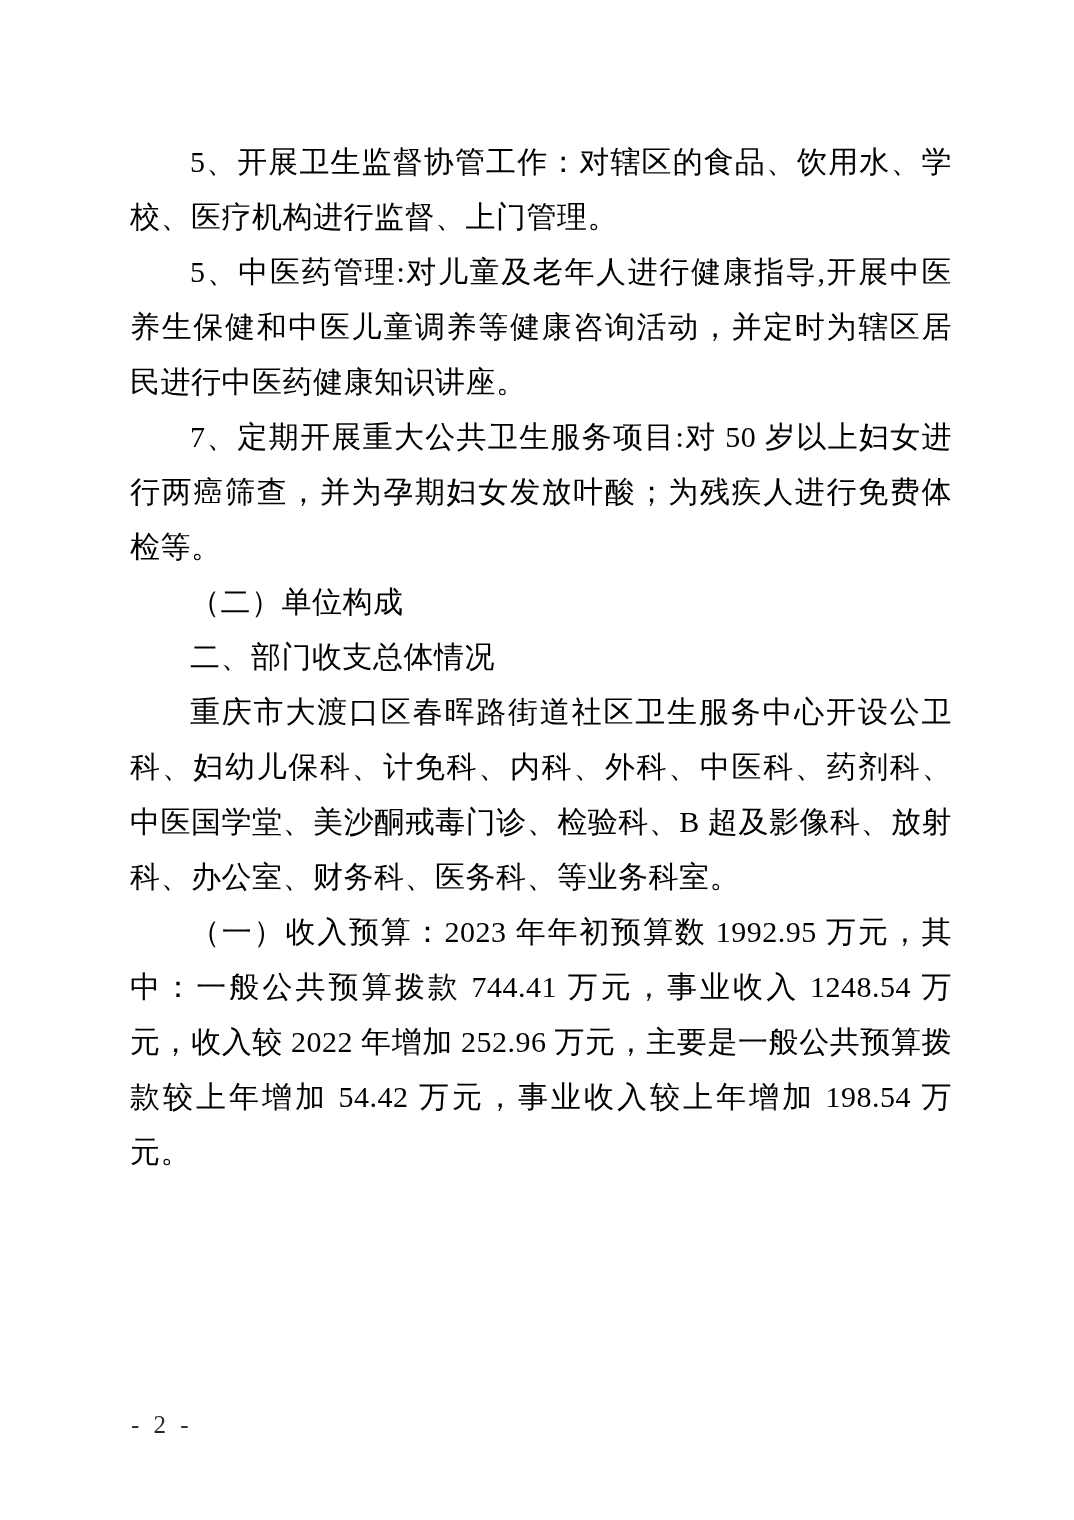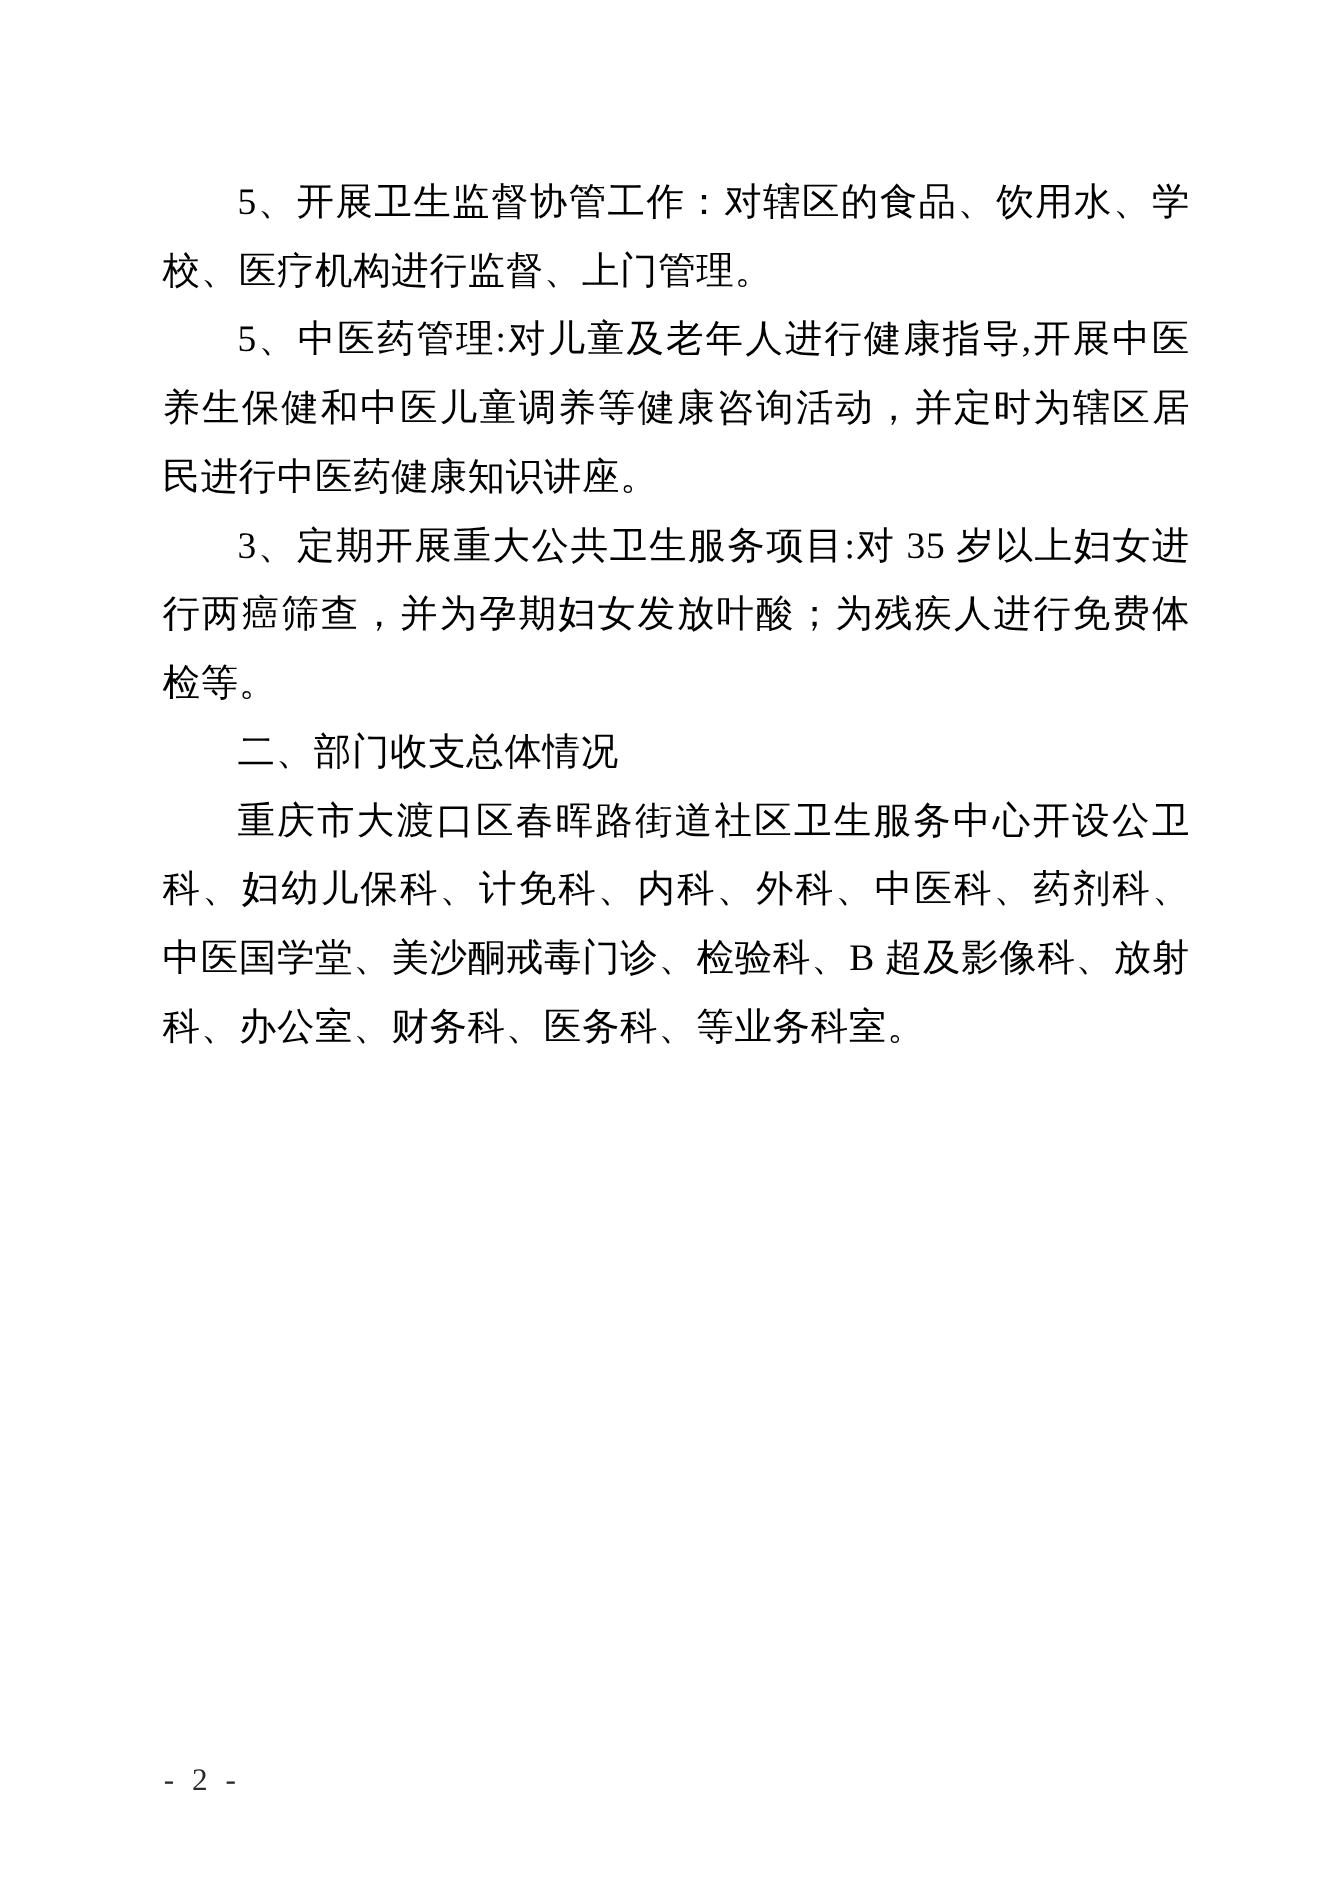--- a/index.html
+++ b/index.html
@@ -43,19 +43,21 @@
       font-family: "Liberation Serif", "DejaVu Serif", serif;
     }
   </style>
 </head>
 <body>
 
 <div class="page">
   <div class="content">
     <p class="para">5、开展卫生监督协管工作：对辖区的食品、饮用水、学校、医疗机构进行监督、上门管理。</p>
     <p class="para">5、中医药管理:对儿童及老年人进行健康指导,开展中医养生保健和中医儿童调养等健康咨询活动，并定时为辖区居民进行中医药健康知识讲座。</p>
-    <p class="para">3、定期开展重大公共卫生服务项目:对 35 岁以上妇女进行两癌筛查，并为孕期妇女发放叶酸；为残疾人进行免费体检等。</p>
+    <p class="para">7、定期开展重大公共卫生服务项目:对 50 岁以上妇女进行两癌筛查，并为孕期妇女发放叶酸；为残疾人进行免费体检等。</p>
+    <p class="para">（二）单位构成</p>
     <p class="para">二、部门收支总体情况</p>
     <p class="para">重庆市大渡口区春晖路街道社区卫生服务中心开设公卫科、妇幼儿保科、计免科、内科、外科、中医科、药剂科、中医国学堂、美沙酮戒毒门诊、检验科、B 超及影像科、放射科、办公室、财务科、医务科、等业务科室。</p>
+    <p class="para">（一）收入预算：2023 年年初预算数 1992.95 万元，其中：一般公共预算拨款 744.41 万元，事业收入 1248.54 万元，收入较 2022 年增加 252.96 万元，主要是一般公共预算拨款较上年增加 54.42 万元，事业收入较上年增加 198.54 万元。</p>
   </div>
 
   <div class="footer">- 2 -</div>
 </div>
 
 </body></html>

